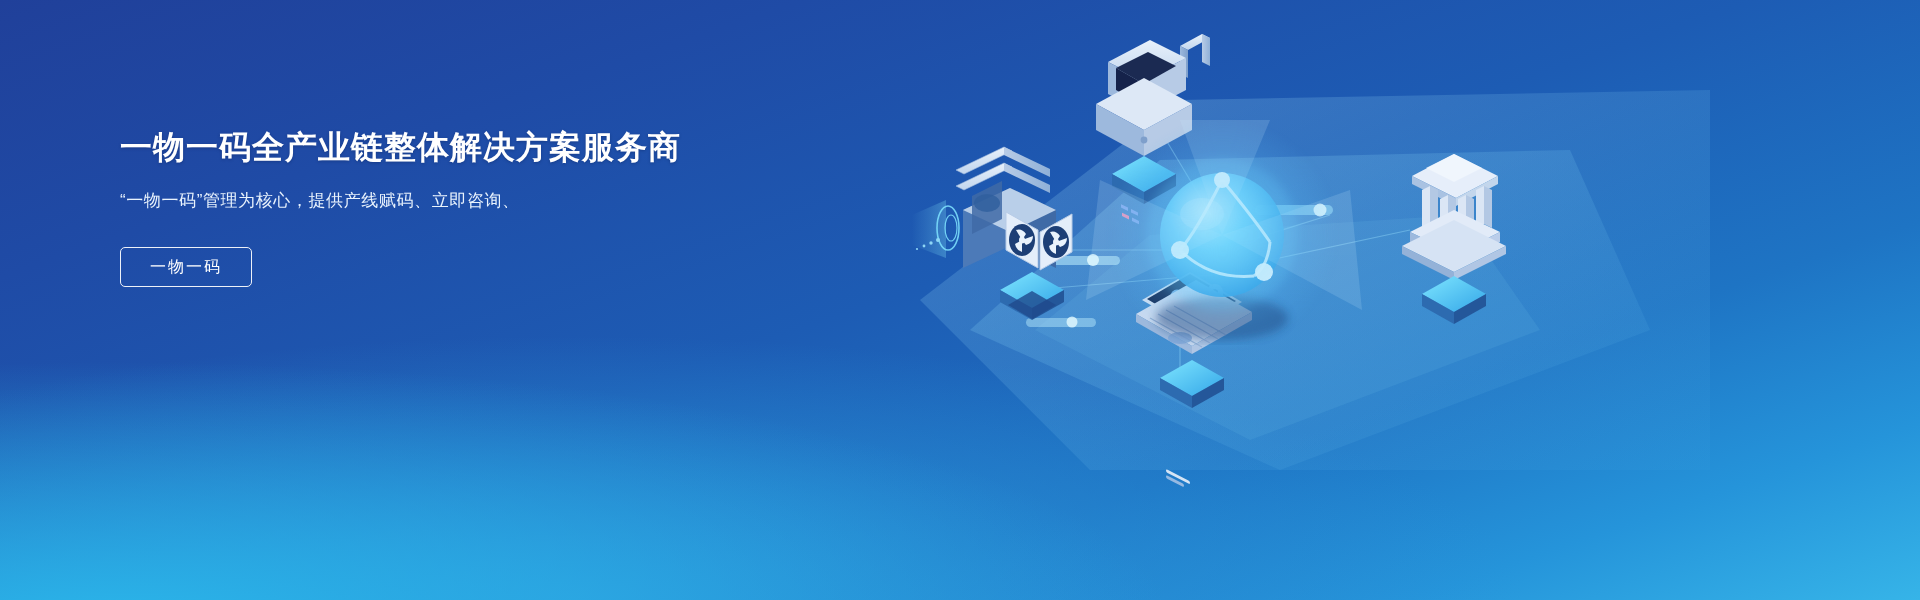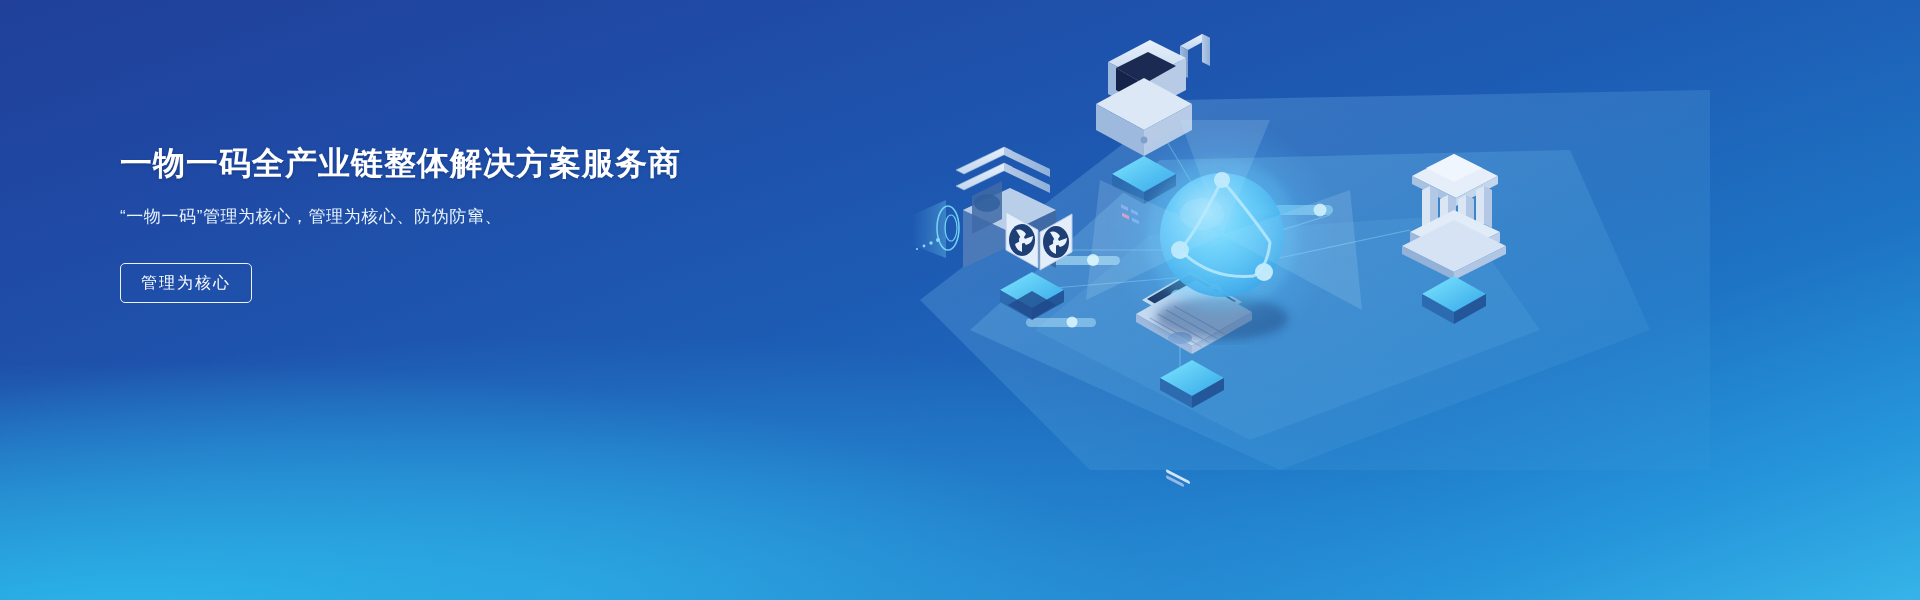--- a/index.html
+++ b/index.html
@@ -8,21 +8,21 @@
     font-family:"Liberation Sans","DejaVu Sans",sans-serif;
   }
   .banner{
     position:relative;width:1920px;height:600px;overflow:hidden;
     background:
       radial-gradient(120% 95% at 6% 104%, #2bb6ea 0%, rgba(43,182,234,0.0) 46%),
       radial-gradient(90% 80% at 30% 100%, #2a93d8 0%, rgba(42,147,216,0) 55%),
       linear-gradient(161deg, #20409a 0%, #1f4ba6 22%, #1d5cb4 48%, #1e74c4 70%, #2594da 86%, #36b4e8 100%);
   }
   
-  .copy{position:absolute;left:120px;top:140px;width:620px;}
+  .copy{position:absolute;left:120px;top:124px;width:620px;}
   .headline{
     font-size:32px;font-weight:bold;color:#ffffff;letter-spacing:1px;
     line-height:46px;margin:0 0 14px 0;white-space:nowrap;
     text-shadow:0 1px 3px rgba(10,30,80,.35);
   }
   .sub{
     font-size:17px;color:#e9f3fd;line-height:33px;margin:0;
     letter-spacing:.6px;font-weight:normal;
   }
   .cta{
@@ -42,22 +42,22 @@
     filter:blur(2px);pointer-events:none;
   }
 </style>
 </head>
 <body>
 
 <div class="banner">
 
   <div class="copy">
     <h1 class="headline">一物一码全产业链整体解决方案服务商</h1>
-    <p class="sub">“一物一码”管理为核心，管理为核心、防伪防窜、</p>
-    <div class="cta">管理为核心</div>
+    <p class="sub">“一物一码”管理为核心，提供产线赋码、立即咨询、</p>
+    <div class="cta">一物一码</div>
   </div>
 
   <div class="art">
     <div class="glow-halo"></div>
     <svg width="860" height="600" viewBox="0 0 860 600">
       <defs>
         <linearGradient id="plate" x1="0" y1="0" x2="1" y2="1">
           <stop offset="0%" stop-color="#8fd2f2" stop-opacity=".30"></stop>
           <stop offset="100%" stop-color="#4aa8e2" stop-opacity=".10"></stop>
         </linearGradient>

